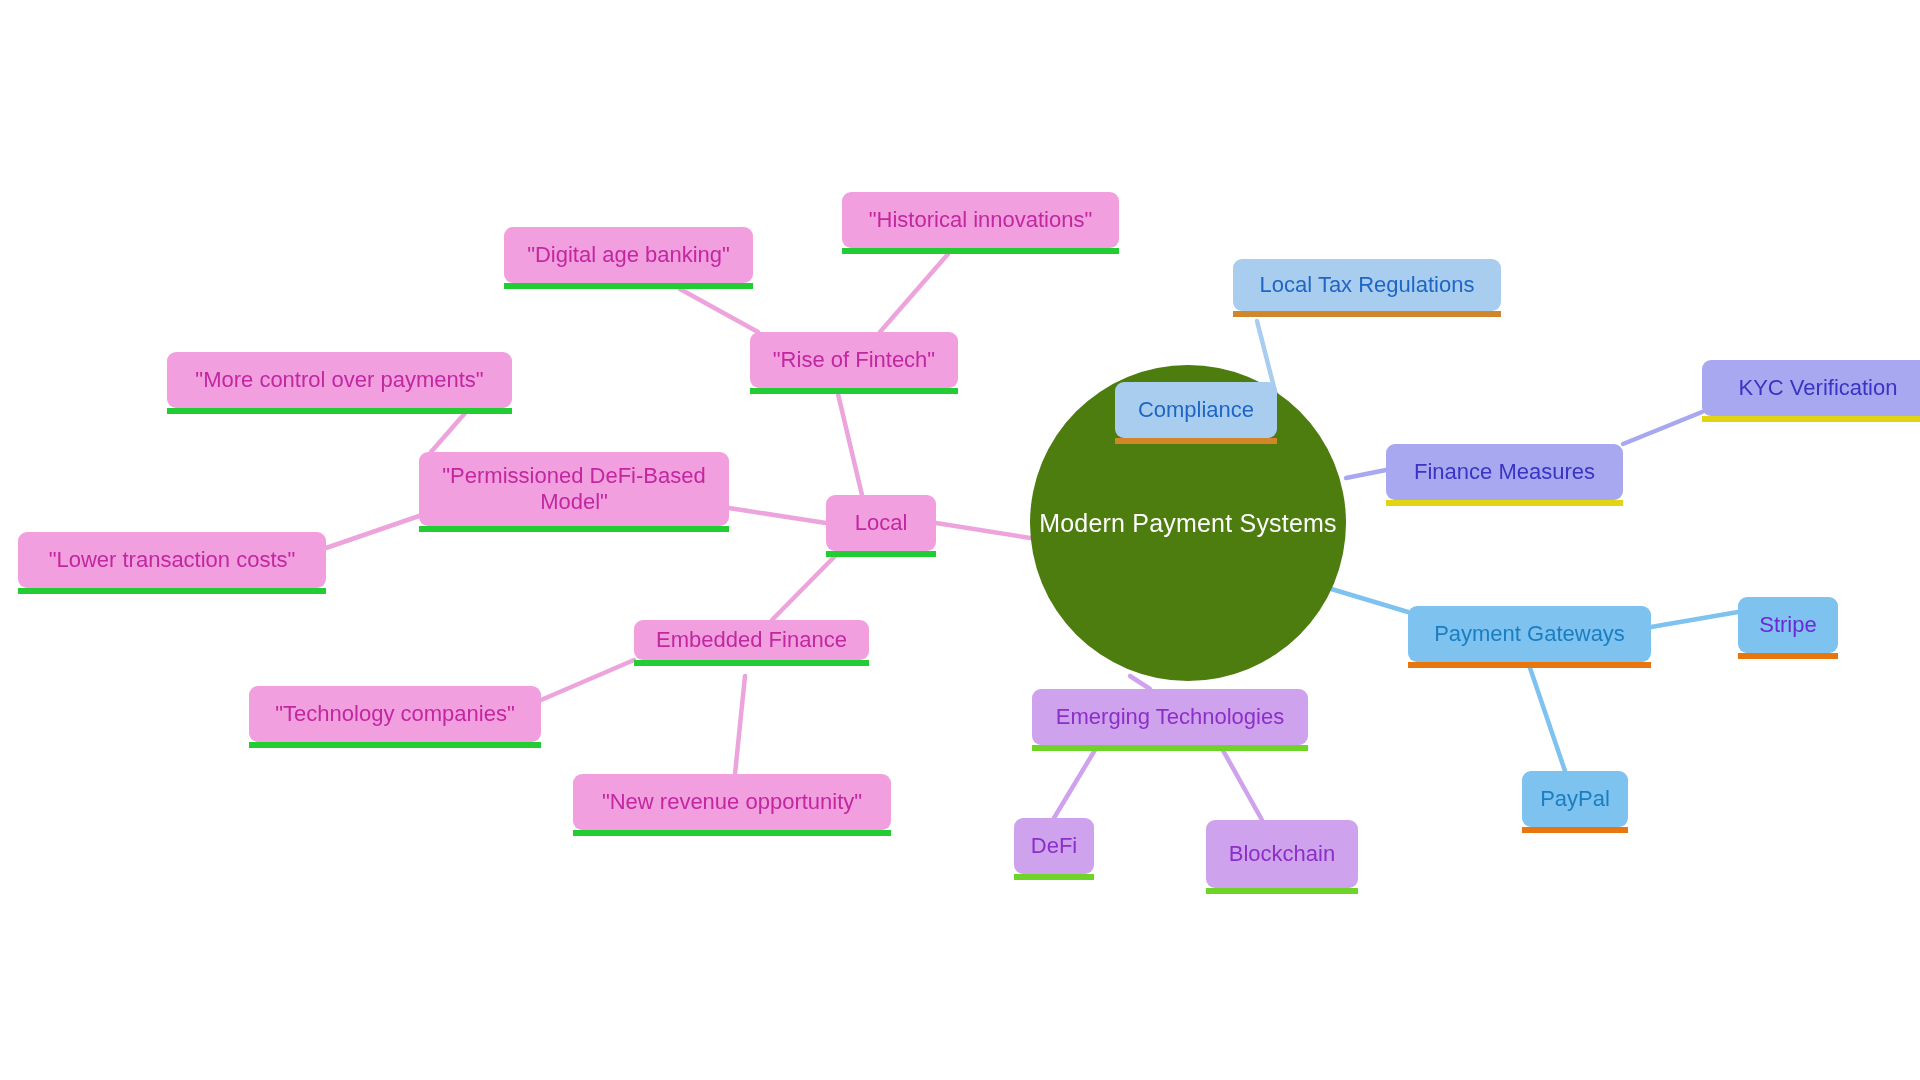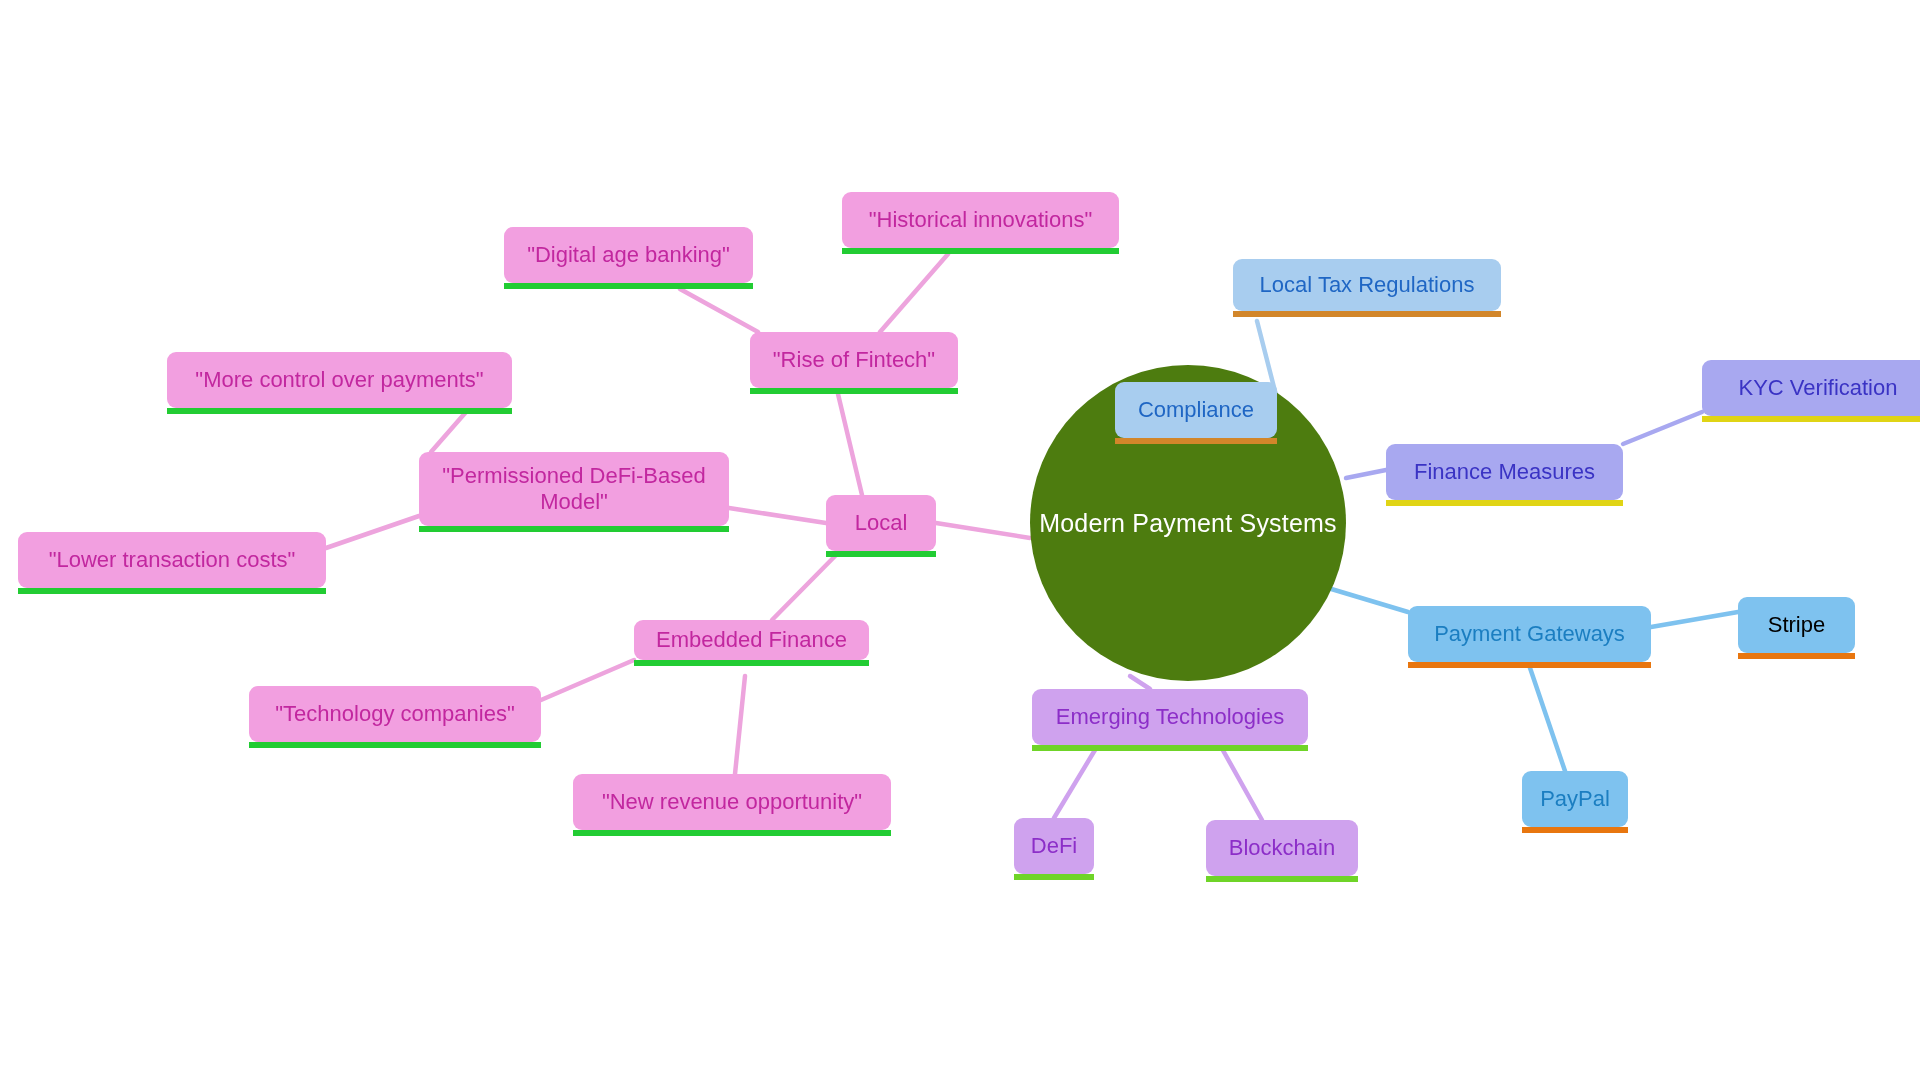--- a/index.html
+++ b/index.html
@@ -84,25 +84,25 @@
     </svg>
   <div id="node-layer">
       <div class="node-root" style="left: 1030px; top: 365px; width: 316px; height: 316px; background: #4d7c0f; color: rgb(255, 255, 255); font-size: 25px;">
         <span>Modern Payment Systems</span>
       </div>
       <div class="node" style="left: 1115px; top: 382px; width: 162px; height: 56px; background: rgb(168, 205, 239); color: rgb(31, 102, 196); font-size: 22px;"><span>Compliance</span><span class="node-underline" style="background: rgb(210, 134, 42);"></span></div>
       <div class="node" style="left: 1233px; top: 259px; width: 268px; height: 52px; background: rgb(168, 205, 239); color: rgb(31, 102, 196); font-size: 22px;"><span>Local Tax Regulations</span><span class="node-underline" style="background: rgb(210, 134, 42);"></span></div>
       <div class="node" style="left: 1386px; top: 444px; width: 237px; height: 56px; background: rgb(168, 168, 240); color: rgb(58, 51, 196); font-size: 22px;"><span>Finance Measures</span><span class="node-underline" style="background: rgb(224, 212, 21);"></span></div>
       <div class="node" style="left: 1702px; top: 360px; width: 232px; height: 56px; background: rgb(168, 168, 240); color: rgb(58, 51, 196); font-size: 22px;"><span>KYC Verification</span><span class="node-underline" style="background: rgb(224, 212, 21);"></span></div>
       <div class="node" style="left: 1408px; top: 606px; width: 243px; height: 56px; background: rgb(126, 194, 239); color: rgb(27, 126, 193); font-size: 22px;"><span>Payment Gateways</span><span class="node-underline" style="background: rgb(232, 118, 15);"></span></div>
-      <div class="node" style="left: 1738px; top: 597px; width: 117px; height: 56px; background: rgb(126, 194, 239); color: #000000; font-size: 22px;"><span>Stripe</span><span class="node-underline" style="background: rgb(232, 118, 15);"></span></div>
+      <div class="node" style="left: 1738px; top: 597px; width: 100px; height: 56px; background: rgb(126, 194, 239); color: #6d28d9; font-size: 22px;"><span>Stripe</span><span class="node-underline" style="background: rgb(232, 118, 15);"></span></div>
       <div class="node" style="left: 1522px; top: 771px; width: 106px; height: 56px; background: rgb(126, 194, 239); color: rgb(27, 126, 193); font-size: 22px;"><span>PayPal</span><span class="node-underline" style="background: rgb(232, 118, 15);"></span></div>
       <div class="node" style="left: 1032px; top: 689px; width: 276px; height: 56px; background: rgb(207, 162, 238); color: rgb(140, 46, 200); font-size: 22px;"><span>Emerging Technologies</span><span class="node-underline" style="background: rgb(111, 212, 40);"></span></div>
       <div class="node" style="left: 1014px; top: 818px; width: 80px; height: 56px; background: rgb(207, 162, 238); color: rgb(140, 46, 200); font-size: 22px;"><span>DeFi</span><span class="node-underline" style="background: rgb(111, 212, 40);"></span></div>
-      <div class="node" style="left: 1206px; top: 820px; width: 152px; height: 56px; background: rgb(207, 162, 238); color: rgb(140, 46, 200); font-size: 22px;"><span>Blockchain</span><span class="node-underline" style="background: rgb(111, 212, 40);"></span></div>
+      <div class="node" style="left: 1206px; top: 820px; width: 152px; height: 68px; background: rgb(207, 162, 238); color: rgb(140, 46, 200); font-size: 22px;"><span>Blockchain</span><span class="node-underline" style="background: rgb(111, 212, 40);"></span></div>
       <div class="node" style="left: 826px; top: 495px; width: 110px; height: 56px; background: rgb(242, 159, 224); color: rgb(194, 39, 159); font-size: 22px;"><span>Local</span><span class="node-underline" style="background: rgb(34, 204, 51);"></span></div>
       <div class="node" style="left: 750px; top: 332px; width: 208px; height: 56px; background: rgb(242, 159, 224); color: rgb(194, 39, 159); font-size: 22px;"><span>"Rise of Fintech"</span><span class="node-underline" style="background: rgb(34, 204, 51);"></span></div>
       <div class="node" style="left: 504px; top: 227px; width: 249px; height: 56px; background: rgb(242, 159, 224); color: rgb(194, 39, 159); font-size: 22px;"><span>"Digital age banking"</span><span class="node-underline" style="background: rgb(34, 204, 51);"></span></div>
       <div class="node" style="left: 842px; top: 192px; width: 277px; height: 56px; background: rgb(242, 159, 224); color: rgb(194, 39, 159); font-size: 22px;"><span>"Historical innovations"</span><span class="node-underline" style="background: rgb(34, 204, 51);"></span></div>
       <div class="node" style="left: 419px; top: 452px; width: 310px; height: 74px; background: rgb(242, 159, 224); color: rgb(194, 39, 159); font-size: 22px;"><span>"Permissioned DeFi-Based
 Model"</span><span class="node-underline" style="background: rgb(34, 204, 51);"></span></div>
       <div class="node" style="left: 167px; top: 352px; width: 345px; height: 56px; background: rgb(242, 159, 224); color: rgb(194, 39, 159); font-size: 22px;"><span>"More control over payments"</span><span class="node-underline" style="background: rgb(34, 204, 51);"></span></div>
       <div class="node" style="left: 18px; top: 532px; width: 308px; height: 56px; background: rgb(242, 159, 224); color: rgb(194, 39, 159); font-size: 22px;"><span>"Lower transaction costs"</span><span class="node-underline" style="background: rgb(34, 204, 51);"></span></div>
       <div class="node" style="left: 634px; top: 620px; width: 235px; height: 40px; background: rgb(242, 159, 224); color: rgb(194, 39, 159); font-size: 22px;"><span>Embedded Finance</span><span class="node-underline" style="background: rgb(34, 204, 51);"></span></div>
       <div class="node" style="left: 249px; top: 686px; width: 292px; height: 56px; background: rgb(242, 159, 224); color: rgb(194, 39, 159); font-size: 22px;"><span>"Technology companies"</span><span class="node-underline" style="background: rgb(34, 204, 51);"></span></div>

